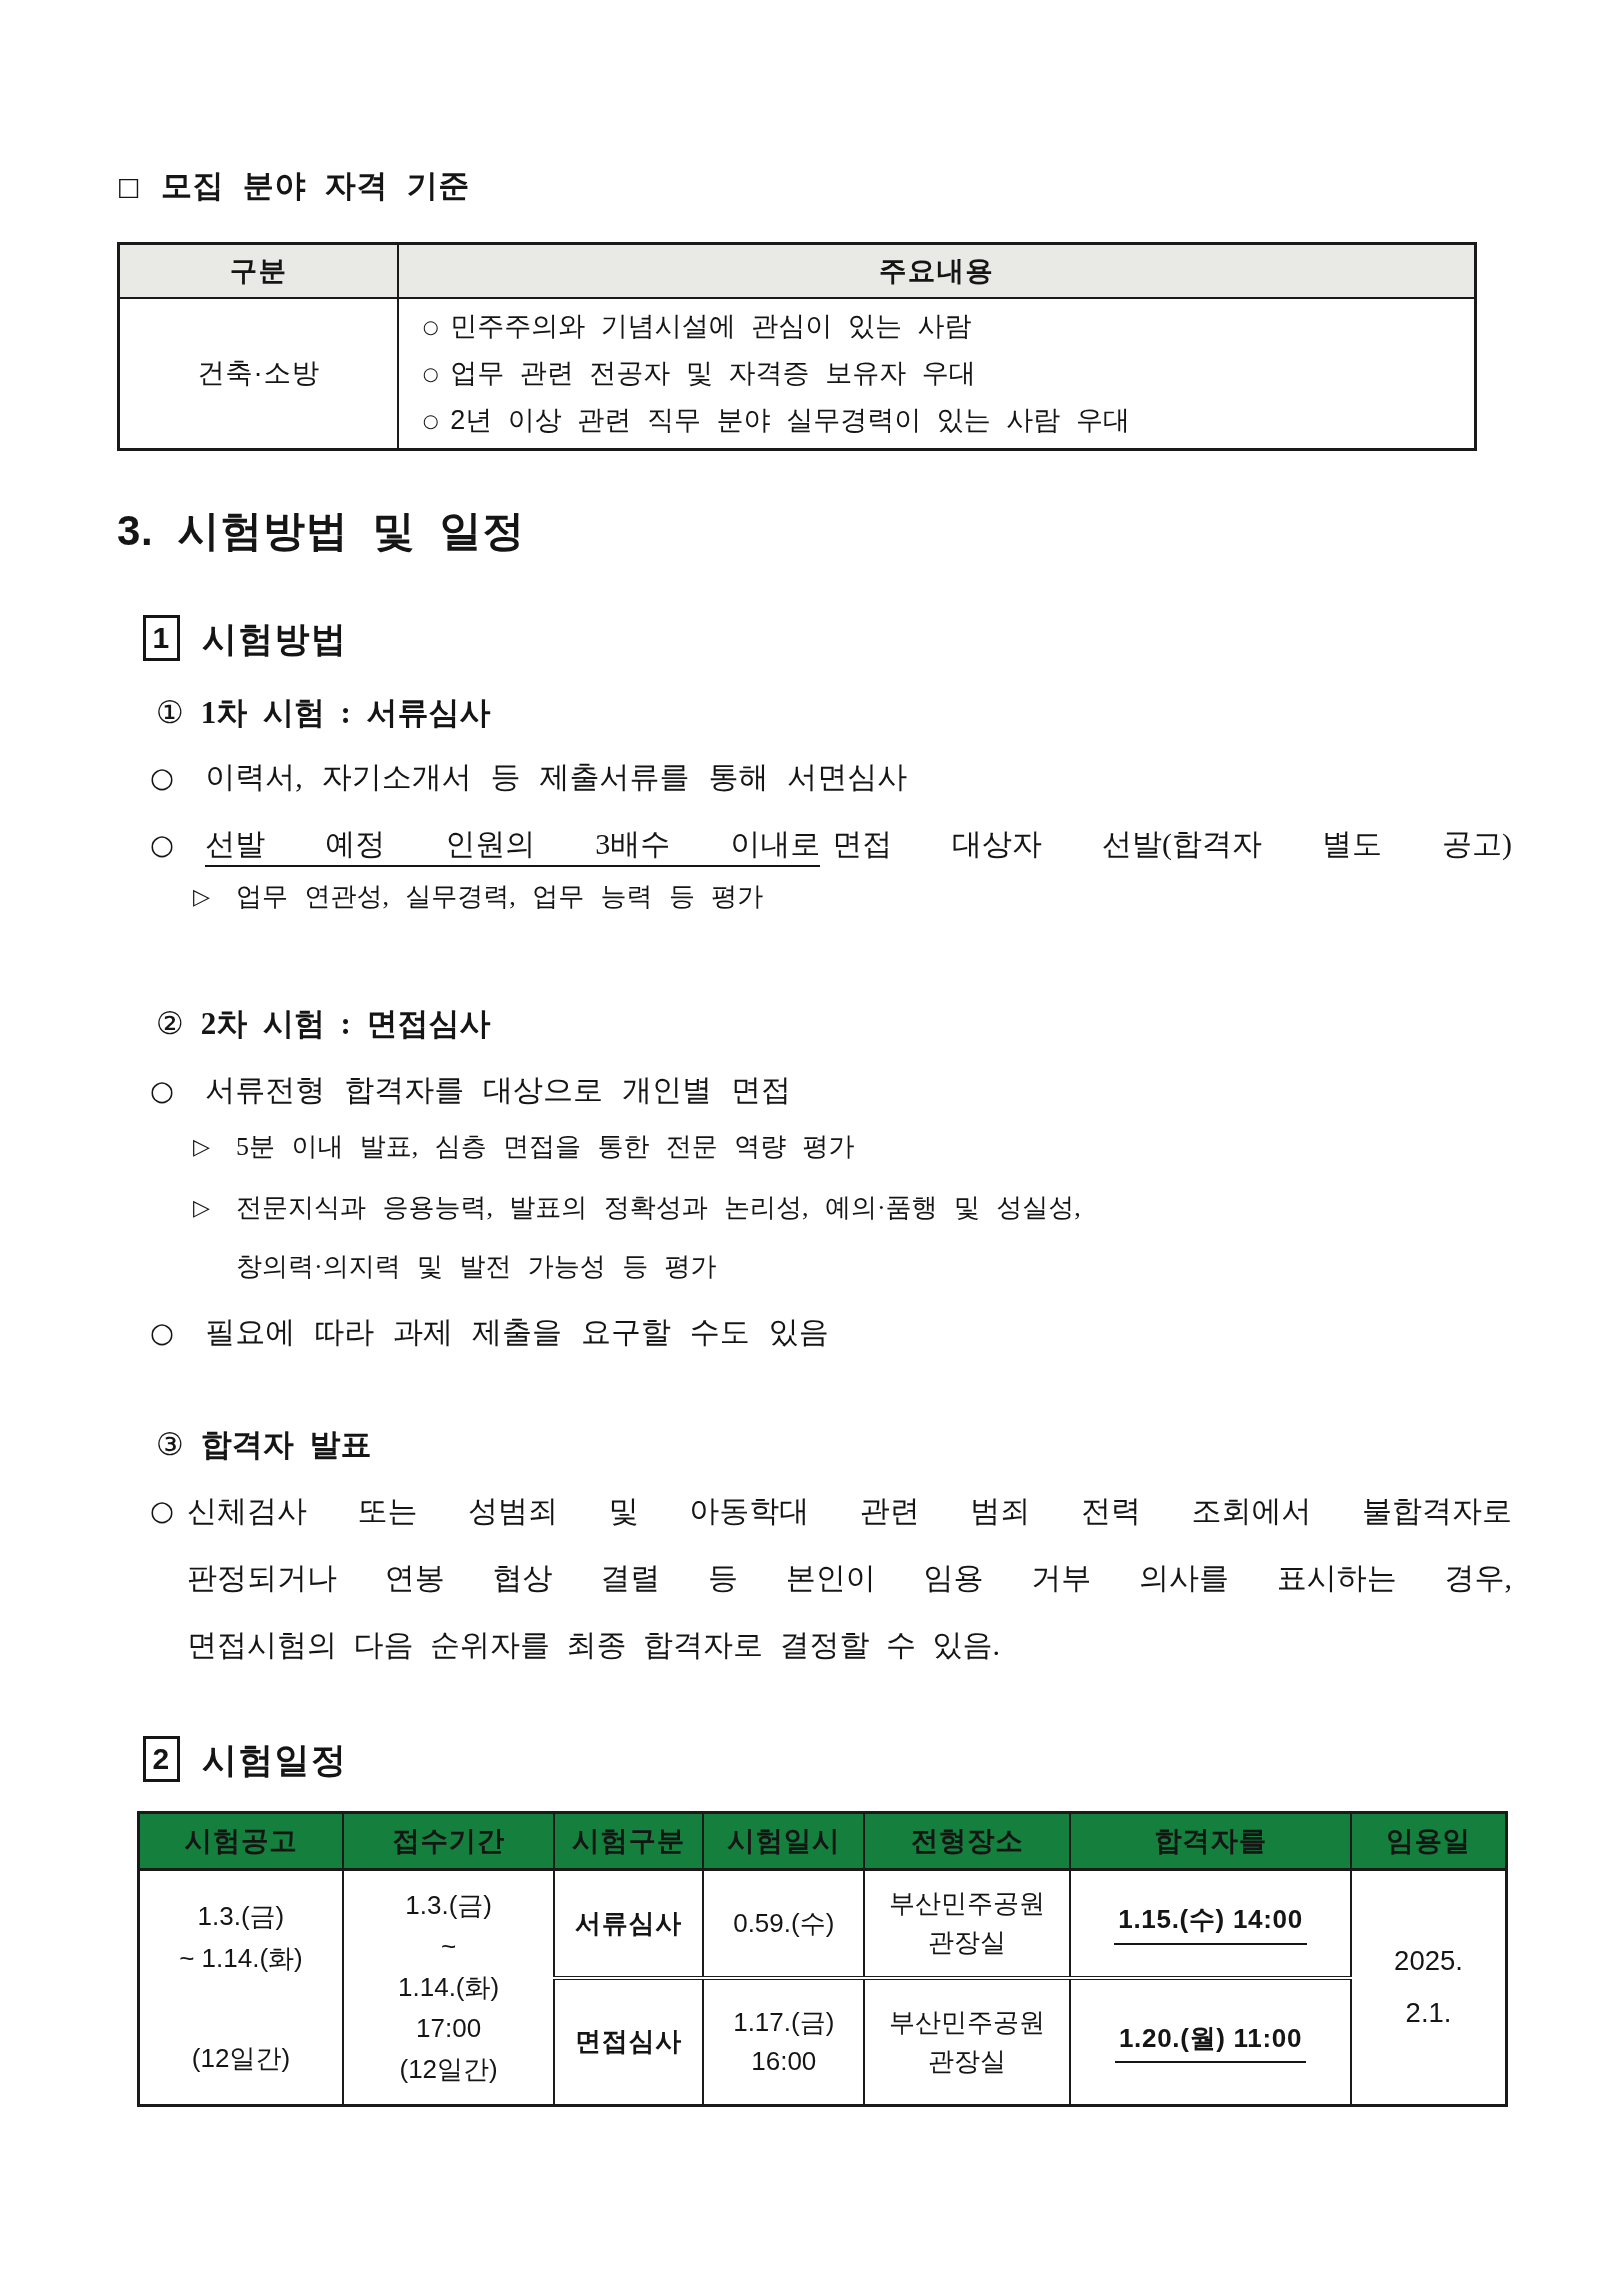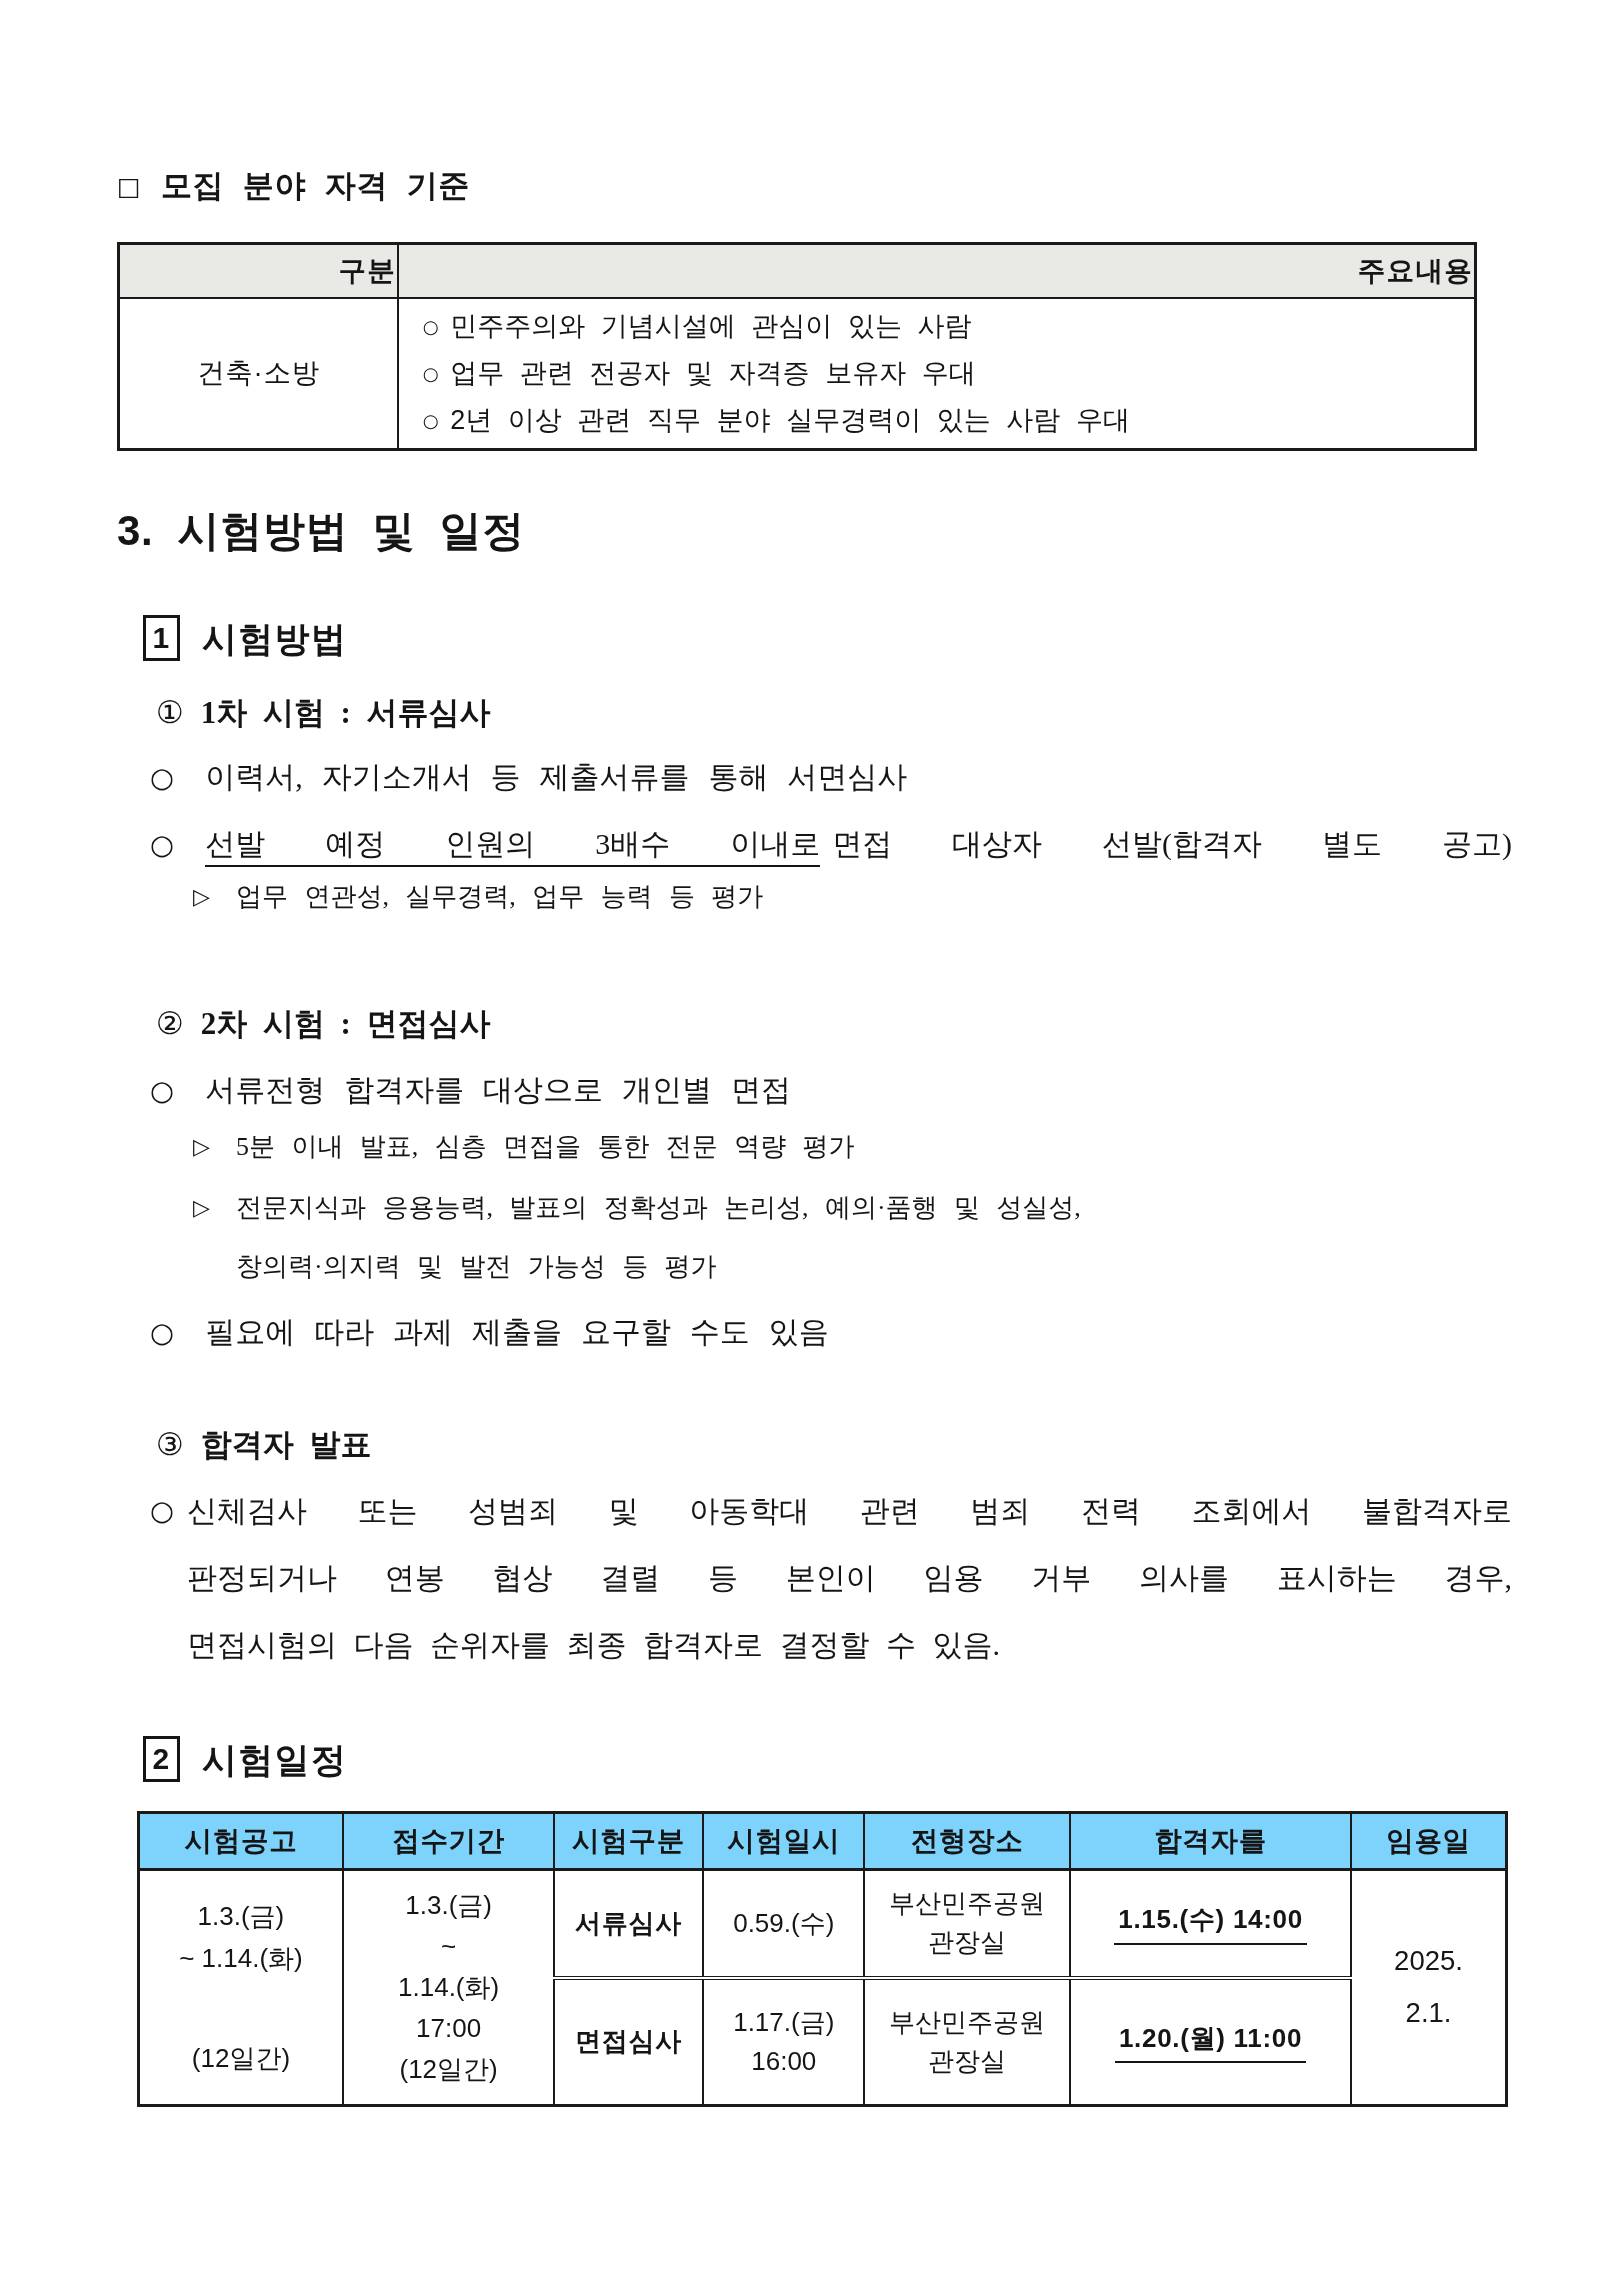--- a/index.html
+++ b/index.html
@@ -102,37 +102,37 @@
   table { border-collapse: collapse; }
   .t1 {
     margin-top: 38px;
     width: 1360px;
     border: 3.3px solid #1a1a1a;
     font-family: "Liberation Sans", "DejaVu Sans", sans-serif;
   }
   .t1 th, .t1 td { border: 2px solid #1a1a1a; }
   .t1 th {
     height: 50px; background: #e9e9e6;
-    font-size: 27.5px; font-weight: 700; letter-spacing: 1.3px; text-align: right;
+    font-size: 27.5px; font-weight: 700; letter-spacing: 1.3px;
   }
   .t1 td.cat { text-align: center; font-size: 27.5px; letter-spacing: 0.7px; }
   .t1 td.cont { padding: 3.9px 15.7px 3.9px 23.6px; }
   .titem { display: flex; align-items: flex-start; font-size: 27px; line-height: 47px; word-spacing: 0.3em; }
   .titem .tmk { flex: 0 0 27.5px; width: 27.5px; font-family: "DejaVu Sans", sans-serif; font-size: 18.3px; line-height: 47px; }
   
   .t2 {
     margin-top: 26px; margin-left: 19.6px;
     width: 1371px;
     border: 3.9px solid #1a1a1a;
     font-family: "Liberation Sans", "DejaVu Sans", sans-serif;
     table-layout: fixed;
   }
   .t2 th, .t2 td { border: 2px solid #1a1a1a; text-align: center; vertical-align: middle; }
   .t2 th {
-    height: 52px; background: #7dd3fc;
+    height: 52px; background: #15803d;
     font-size: 27.5px; font-weight: 700; letter-spacing: 0.7px;
     border-bottom: 3.3px solid #1a1a1a;
   }
   .t2 tr.r1 td { height: 103px; }
   .t2 tr.r2 td { height: 122px; border-top: 4.6px double #1a1a1a; }
   .t2 td { font-size: 26px; }
   .cell-type { font-weight: 700; font-size: 28px; letter-spacing: 0.7px; }
   .t2 .ml { line-height: 39px; }
   .announce .ml { line-height: 42px; }
   .announce .gap { margin-top: 58px; }

